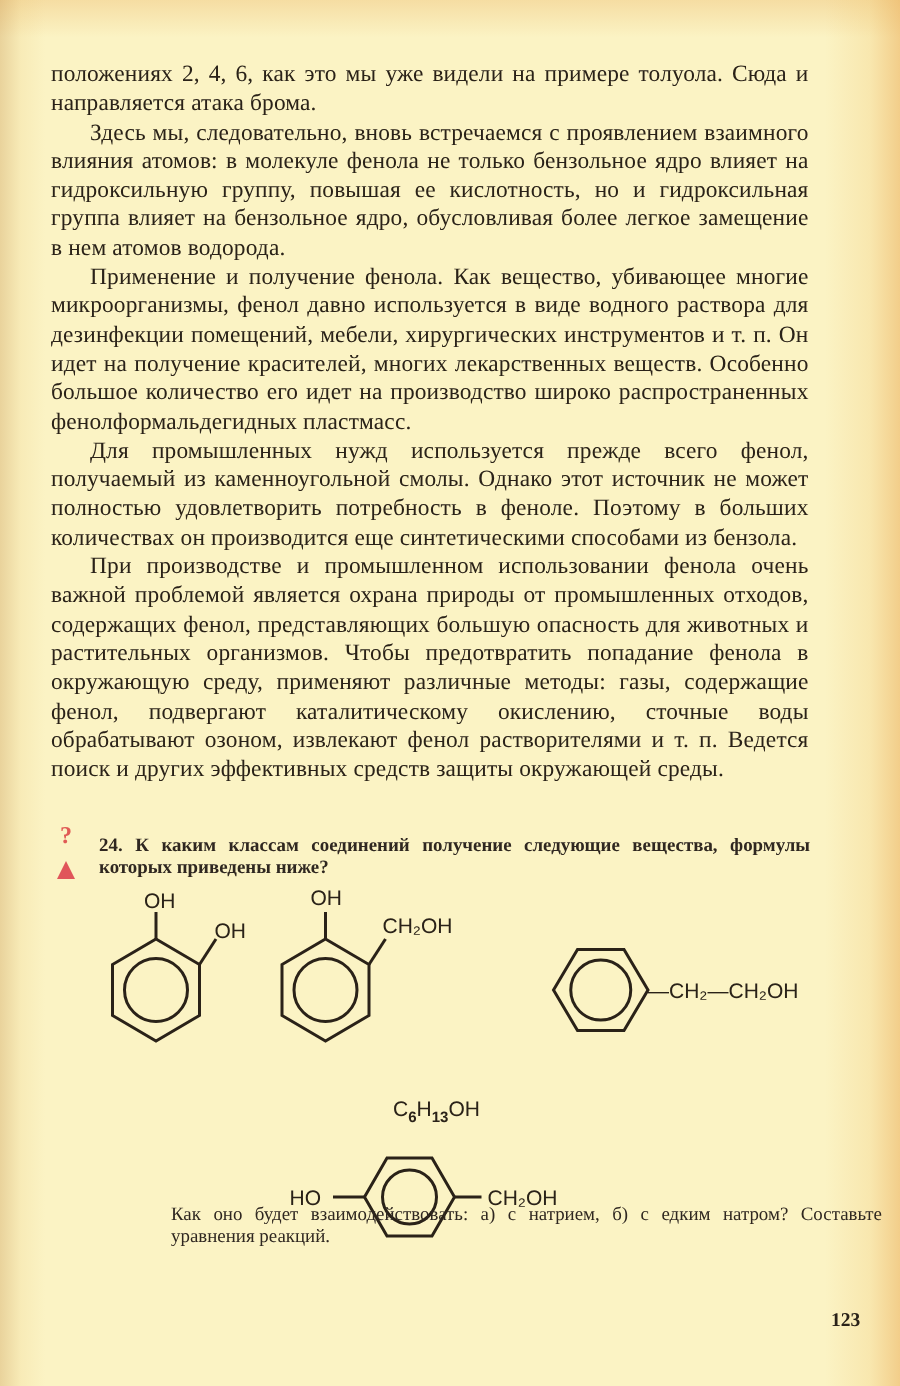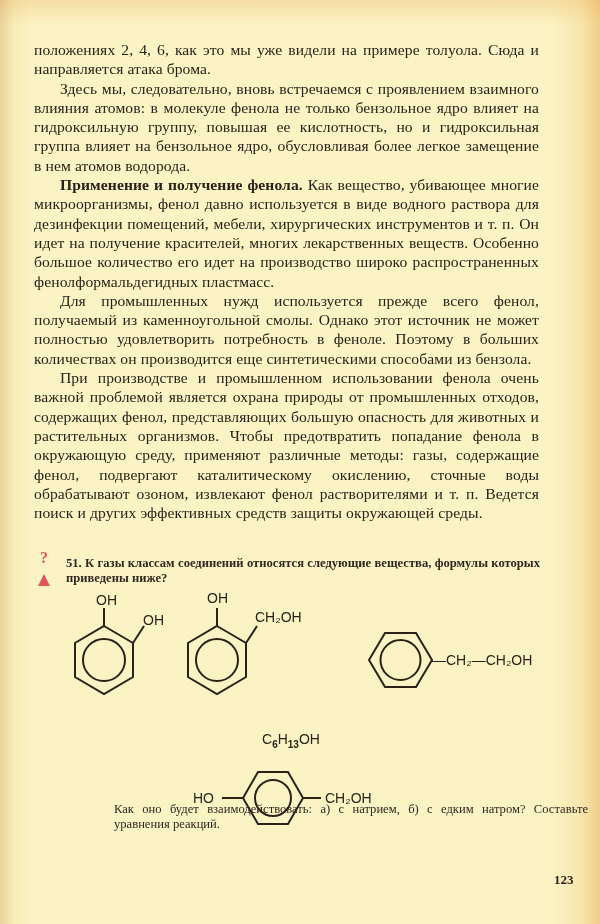--- a/index.html
+++ b/index.html
@@ -14,21 +14,21 @@
     color: #2a2218;
   }
   .page { position: absolute; left: 0; top: 0; width: 600px; height: 924px; }
   .body-text {
     position: absolute; left: 34px; top: 40px; width: 505px;
     font-size: 15.6px; line-height: 19.3px; text-align: justify;
     letter-spacing: 0.1px;
   }
   .body-text p { margin: 0; text-indent: 26px; }
   .body-text p.first { text-indent: 0; }
-  .bold { font-weight: bold; }
+  .bold { font-weight: normal; }
   .exercise { position: absolute; left: 66px; width: 474px; font-size: 12.6px; line-height: 15px; text-align: justify; font-weight: bold; color: #2f2720; }
   .ex-plain { font-weight: normal; }
   .margin-icons { position: absolute; left: 34px; top: 550px; width: 20px; }
   .q-mark { color: #e05a55; font-weight: bold; font-size: 16px; line-height: 16px; display: block; text-align: center; }
   .tri { width: 0; height: 0; border-left: 6px solid transparent; border-right: 6px solid transparent; border-bottom: 12px solid #e0555a; margin: 8px auto 0; }
   svg text { font-family: "Liberation Sans", sans-serif; fill: #2a2218; }
   .formula { position: absolute; font-family: "Liberation Sans", sans-serif; font-size: 14px; margin-top: 22px; }
   .page-num { position: absolute; left: 522px; top: 872px; font-size: 13px; font-weight: bold; margin-left: 32px; }
 </style>
 </head>
@@ -43,22 +43,22 @@
     <p>Для промышленных нужд используется прежде всего фенол, получаемый из каменноугольной смолы. Однако этот источник не может полностью удовлетворить потребность в феноле. Поэтому в больших количествах он производится еще синтетическими способами из бензола.</p>
     <p>При производстве и промышленном использовании фенола очень важной проблемой является охрана природы от промышленных отходов, содержащих фенол, представляющих большую опасность для животных и растительных организмов. Чтобы предотвратить попадание фенола в окружающую среду, применяют различные методы: газы, содержащие фенол, подвергают каталитическому окислению, сточные воды обрабатывают озоном, извлекают фенол растворителями и т. п. Ведется поиск и других эффективных средств защиты окружающей среды.</p>
   </div>
 
   <div class="margin-icons">
     <span class="q-mark">?</span>
     <div class="tri"></div>
   </div>
 
   <div class="exercise" style="top:556px;">
-    <span>51.</span>
-    <span>К газы классам соединений относятся следующие вещества, формулы которых приведены ниже?</span>
+    <span>24.</span>
+    <span>К каким классам соединений получение следующие вещества, формулы которых приведены ниже?</span>
   </div>
 
   <svg style="position:absolute;left:60px;top:588px;" width="480" height="150">
 
     <g stroke="#2a2218" stroke-width="2" fill="none">
       <polygon points="44,38 73,55 73,89 44,106 15,89 15,55"></polygon>
       <circle cx="44" cy="72" r="21"></circle>
       <line x1="44" y1="38" x2="44" y2="20"></line>
       <line x1="73" y1="55" x2="84" y2="38"></line>
     </g>

